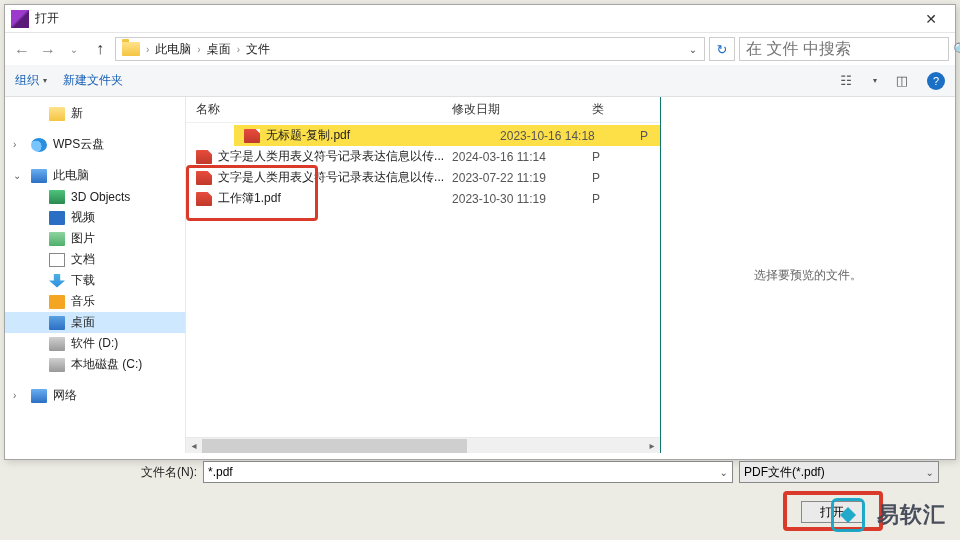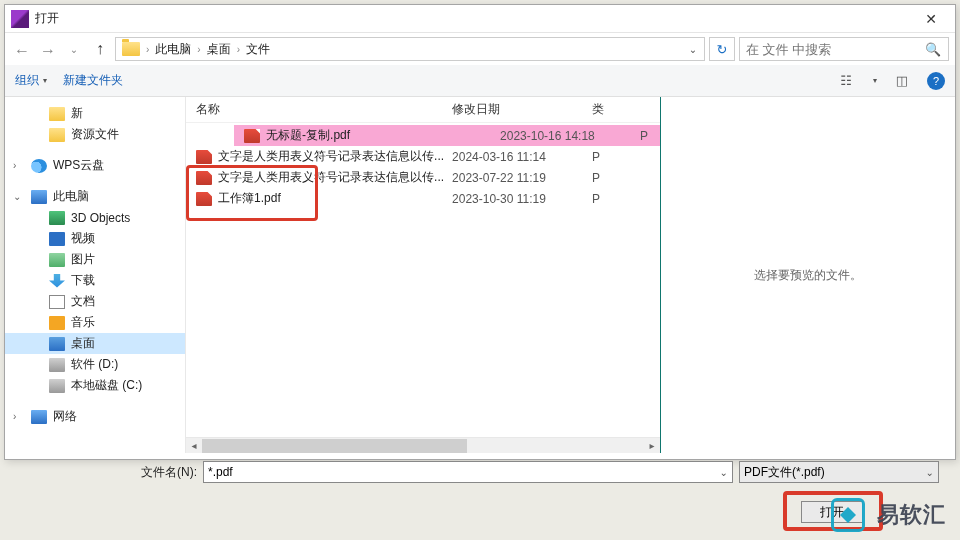--- a/index.html
+++ b/index.html
@@ -14,21 +14,21 @@
 .nav-arrow { width: 22px; height: 22px; display: flex; align-items: center; justify-content: center; color: #888; font-size: 16px; cursor: pointer; }
 .nav-arrow.enabled { color: #333; }
 .addr { flex: 1; height: 24px; border: 1px solid #ccc; background: #fff; display: flex; align-items: center; padding: 0 2px; gap: 2px; position: relative; }
 .folder-icon { width: 18px; height: 14px; background: linear-gradient(#ffe28a, #f4c542); border-radius: 1px; margin: 0 4px; position: relative; }
 .folder-icon::before { content: ''; position: absolute; top: -3px; left: 0; width: 7px; height: 3px; background: #f4c542; border-radius: 1px 1px 0 0; }
 .crumb { font-size: 12px; color: #222; padding: 0 4px; cursor: pointer; }
 .crumb-sep { color: #888; font-size: 10px; }
 .addr-drop { width: 18px; text-align: center; color: #555; font-size: 10px; margin-left: auto; cursor: pointer; }
 .refresh { width: 26px; height: 24px; border: 1px solid #ccc; display: flex; align-items: center; justify-content: center; font-size: 13px; color: #1b6fc4; cursor: pointer; }
 .searchbox { width: 210px; height: 24px; border: 1px solid #ccc; display: flex; align-items: center; padding: 0 6px; }
-.searchbox input { border: none; outline: none; flex: 1; font-size: 13px; color: #a21caf; background: transparent; }
+.searchbox input { border: none; outline: none; flex: 1; font-size: 16px; color: #a21caf; background: transparent; }
 .search-icon { color: #555; font-size: 13px; }
 
 .toolbar { height: 32px; display: flex; align-items: center; padding: 0 10px; gap: 16px; border-bottom: 1px solid #e0e0e0; background: #f5f6f7; }
 .tool-link { font-size: 12px; color: #165fb6; cursor: pointer; display: flex; align-items: center; gap: 2px; }
 .t-drop { font-size: 8px; color: #555; margin-left: 2px; }
 .tool-spacer { flex: 1; }
 .view-ic { width: 18px; height: 18px; display: flex; align-items: center; justify-content: center; color: #555; font-size: 13px; cursor: pointer; }
 .help-ic { width: 18px; height: 18px; border-radius: 50%; background: #1b6fc4; color: #fff; font-size: 11px; display: flex; align-items: center; justify-content: center; cursor: pointer; }
 
 .body-area { display: flex; height: 356px; }
@@ -52,21 +52,21 @@
 .ic.desk { background: linear-gradient(#5aa0e0, #2b6fc4); border-radius: 1px; }
 .side-spacer { height: 10px; }
 
 .filepane { flex: 1; border-left: 1px solid #e8e8e8; border-right: 1px solid #0f766e; display: flex; flex-direction: column; position: relative; }
 .headers { display: flex; height: 26px; align-items: center; font-size: 12px; color: #333; border-bottom: 1px solid #f0f0f0; padding-left: 10px; }
 .h-name { width: 256px; cursor: pointer; }
 .h-date { width: 140px; cursor: pointer; }
 .h-type { width: 20px; cursor: pointer; }
 .filelist { flex: 1; overflow: auto; padding-top: 2px; }
 .frow { display: flex; align-items: center; height: 21px; font-size: 12px; color: #222; padding-left: 10px; cursor: pointer; }
-.frow.selected { background: #f9a8d4; margin-left: 48px; }
+.frow.selected { background: #fde047; margin-left: 48px; }
 .pdf-ic { width: 16px; height: 14px; background: linear-gradient(#e74c3c, #c0392b); border-radius: 1px; margin-right: 6px; flex-shrink: 0; position: relative; }
 .pdf-ic::after { content: ''; position: absolute; right: 0; top: 0; width: 5px; height: 5px; background: #fff; clip-path: polygon(100% 0, 0 0, 100% 100%); }
 .f-name { width: 234px; white-space: nowrap; overflow: hidden; text-overflow: ellipsis; }
 .f-date { width: 140px; color: #555; }
 .f-type { width: 20px; color: #555; }
 .redbox { position: absolute; left: 0px; top: 68px; width: 132px; height: 56px; border: 3px solid #d93a2a; border-radius: 4px; pointer-events: none; }
 .scroll-h { height: 16px; border-top: 1px solid #e8e8e8; background: #f0f0f0; display: flex; align-items: center; }
 .sc-btn { width: 16px; height: 14px; display: flex; align-items: center; justify-content: center; color: #666; font-size: 10px; cursor: pointer; }
 .sc-track { flex: 1; height: 14px; position: relative; }
 .sc-thumb { position: absolute; left: 0; width: 60%; height: 14px; background: #cfcfcf; cursor: pointer; }
@@ -136,24 +136,20 @@
     <div class="help-ic">?</div>
   </div>
 
   <div class="body-area">
 
     <div class="sidebar">
       <div class="side-item indent1">
           <div class="ic folder"></div>
           <span>新</span>
         </div>
-      <div class="side-item indent1">
-          <div class="ic folder"></div>
-          <span>资源文件</span>
-        </div>
       <div class="side-spacer"></div>
       <div class="side-item">
           <span class="chev">›</span>
           <div class="ic cloud"></div>
           <span>WPS云盘</span>
         </div>
       <div class="side-spacer"></div>
       <div class="side-item">
           <span class="chev">⌄</span>
           <div class="ic pc"></div>
@@ -166,26 +162,26 @@
           </div>
           <div class="side-item indent1">
             <div class="ic vid"></div>
             <span>视频</span>
           </div>
           <div class="side-item indent1">
             <div class="ic pic"></div>
             <span>图片</span>
           </div>
           <div class="side-item indent1">
+            <div class="ic doc"></div>
+            <span>文档</span>
+          </div>
+          <div class="side-item indent1">
             <div class="ic down"></div>
             <span>下载</span>
-          </div>
-          <div class="side-item indent1">
-            <div class="ic doc"></div>
-            <span>文档</span>
           </div>
           <div class="side-item indent1">
             <div class="ic music"></div>
             <span>音乐</span>
           </div>
           <div class="side-item indent1 selected">
             <div class="ic desk"></div>
             <span>桌面</span>
           </div>
           <div class="side-item indent1">

